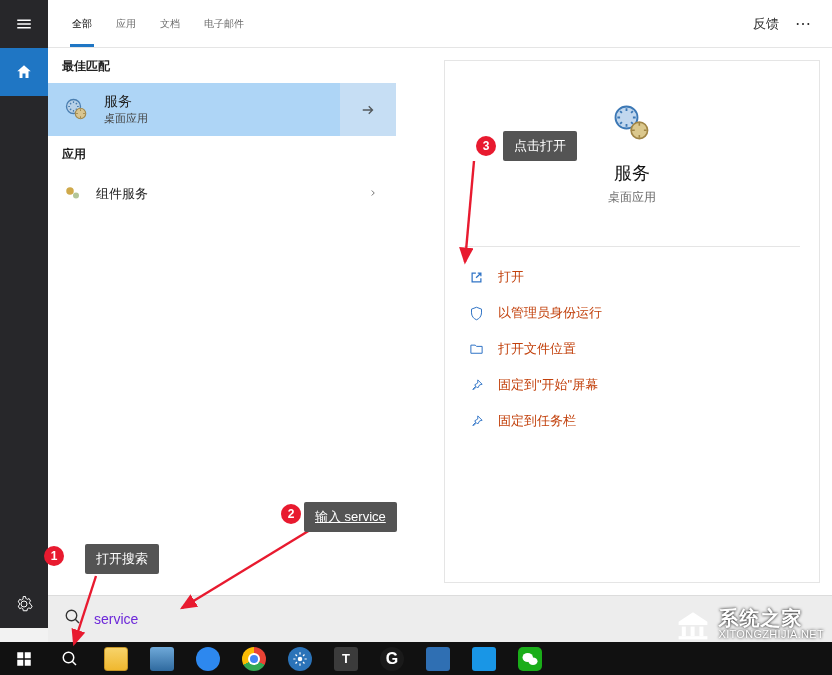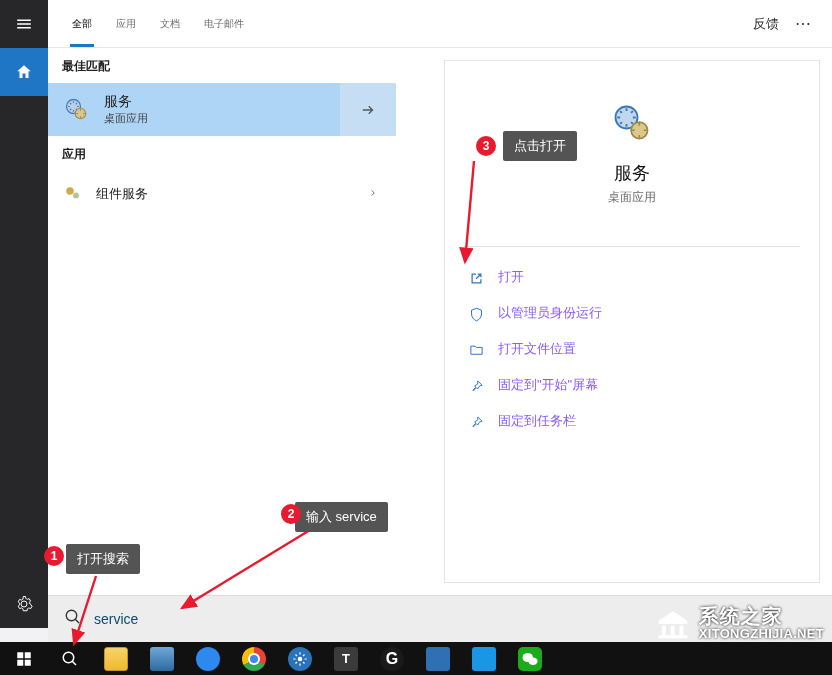--- a/index.html
+++ b/index.html
@@ -35,42 +35,42 @@
     .app-item .icon { width: 22px; height: 22px; margin-right: 12px; display: flex; align-items: center; justify-content: center; font-size: 12px; }
     .app-item .label { font-size: 13px; color: #222; }
     .app-item .chev-right { position: absolute; right: 18px; font-size: 12px; color: #555; }
     
     .preview { flex: 1; border: 1px solid #e5e5e5; margin: 12px 12px 12px 0; background: #fff; display: flex; flex-direction: column; align-items: center; padding-top: 40px; }
     .preview-icon { width: 44px; height: 44px; margin-bottom: 16px; }
     .preview-title { font-size: 18px; color: #121212; margin-bottom: 4px; }
     .preview-subtitle { font-size: 12px; color: #6b6b6b; margin-bottom: 40px; }
     .divider { width: 90%; height: 1px; background: #e5e5e5; margin-bottom: 12px; }
     .actions { width: 100%; padding: 0 18px; }
-    .action { display: flex; align-items: flex-end; gap: 14px; padding: 9px 6px; font-size: 13px; color: #8b5cf6; cursor: pointer; }
+    .action { display: flex; align-items: center; gap: 14px; padding: 9px 6px; font-size: 13px; color: #c2410c; cursor: pointer; }
     .action svg { width: 15px; height: 15px; }
     
     .search-bar { position: absolute; left: 48px; bottom: 33px; right: 0; height: 47px; background: #ededed; border-top: 1px solid #dcdcdc; display: flex; align-items: center; padding: 0 16px; }
     .search-bar .search-icon { margin-right: 12px; }
-    .search-bar input { flex: 1; border: none; background: transparent; font-size: 14px; color: #0c4a6e; outline: none; }
+    .search-bar input { flex: 1; border: none; background: transparent; font-size: 14px; color: #6d28d9; outline: none; }
     
     .taskbar { position: absolute; left: 0; bottom: 0; right: 0; height: 33px; background: #111; display: flex; align-items: center; padding: 0 4px; gap: 6px; }
     .tb-item { width: 40px; height: 30px; display: flex; align-items: center; justify-content: center; cursor: pointer; }
     .tb-item svg { width: 18px; height: 18px; }
     .tb-icon-generic { width: 24px; height: 24px; border-radius: 3px; }
     
     .annot { position: absolute; background: #545454; color: #fff; font-size: 13px; padding: 6px 11px; border-radius: 2px; z-index: 40; white-space: nowrap; }
     .badge { position: absolute; width: 20px; height: 20px; border-radius: 50%; background: #e81a2f; color: #fff; font-size: 12px; font-weight: 600; display: flex; align-items: center; justify-content: center; z-index: 41; }
     
     .arrow-svg { position: absolute; z-index: 39; pointer-events: none; }
     
     .watermark { position: absolute; right: 8px; bottom: 34px; display: flex; align-items: center; gap: 6px; color: #fff; z-index: 50; text-shadow: 0 0 3px #000; }
     .watermark .wm-logo { width: 40px; height: 32px; display:flex; align-items:center; justify-content:center; }
     .watermark .wm-text { display: flex; flex-direction: column; line-height: 1.05; }
     .watermark .wm-cn { font-size: 20px; font-weight: 700; letter-spacing: 1px; }
-    .watermark .wm-en { font-size: 13px; letter-spacing: 0.3px; font-weight: bold; }
+    .watermark .wm-en { font-size: 11px; letter-spacing: 0.3px; }
   </style>
 </head>
 <body>
 
 <div class="sidebar">
   <div class="hamburger">
     <svg viewBox="0 0 24 24">
         <path d="M3 6h18v2H3zm0 5h18v2H3zm0 5h18v2H3z"></path>
       </svg>
   </div>
@@ -255,26 +255,26 @@
           <ellipse cx="9" cy="8" rx="7" ry="6" fill="#fff"></ellipse>
           <ellipse cx="16" cy="13" rx="6" ry="5" fill="#fff"></ellipse>
         </svg>
       </div>
     </div>
 </div>
 
 <div class="badge" style="left:44px; top:546px;">
     <span>1</span>
   </div>
-<div class="annot" style="left:66px; top:544px;"><span>打开搜索</span></div>
+<div class="annot" style="left:85px; top:544px;"><span>打开搜索</span></div>
 
 <div class="badge" style="left:281px; top:504px;">
     <span>2</span>
   </div>
-<div class="annot" style="left:295px; top:502px;"><span>输入 service</span></div>
+<div class="annot" style="left:304px; top:502px;text-decoration:underline;"><span>输入 service</span></div>
 
 <div class="badge" style="left:476px; top:136px;">
     <span>3</span>
   </div>
 <div class="annot" style="left:503px; top:131px;"><span>点击打开</span></div>
 
 <svg class="arrow-svg" style="left:0;top:0;" width="832" height="675">
   <defs>
     <marker id="ahead" markerWidth="8" markerHeight="8" refX="6" refY="3" orient="auto">
       <path d="M0,0 L7,3 L0,6 z" fill="#e81a2f"></path>

